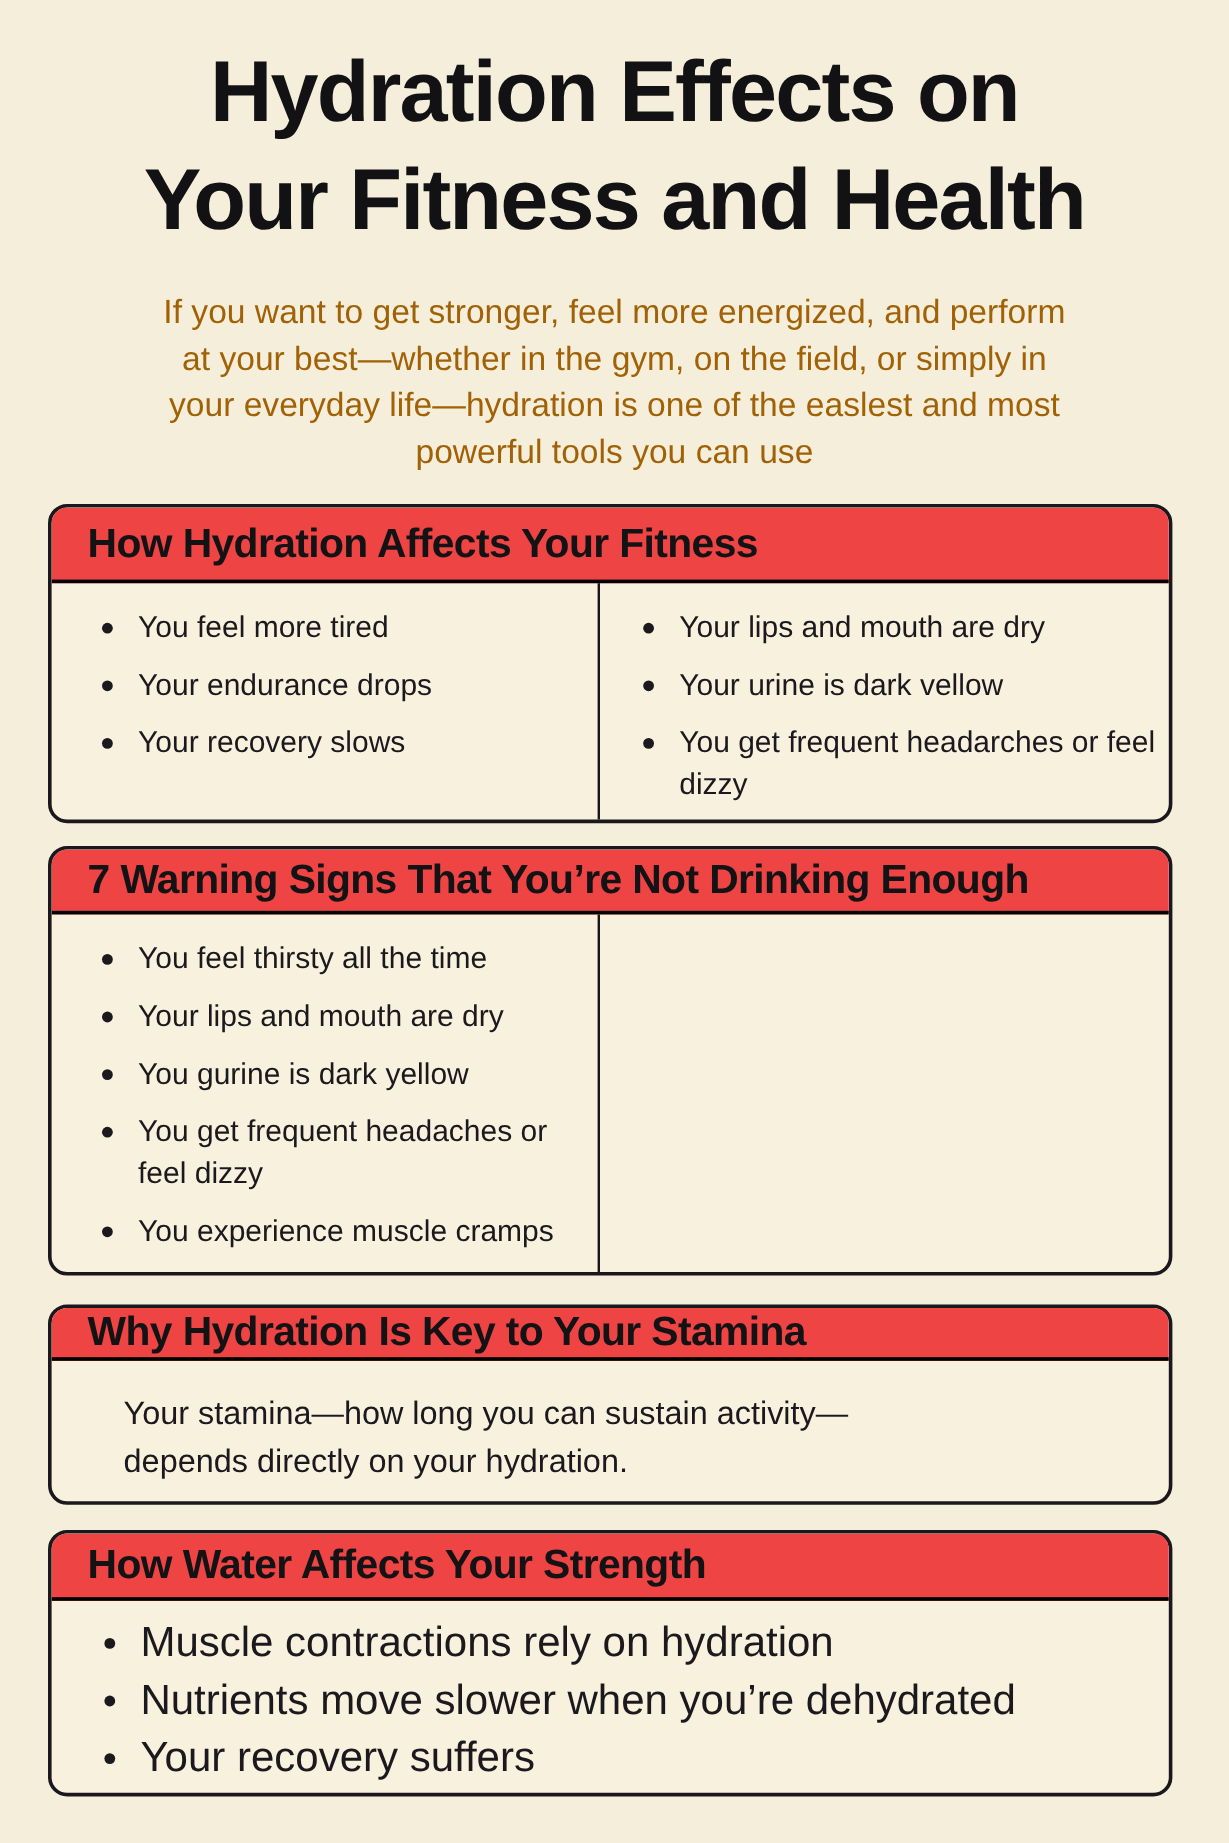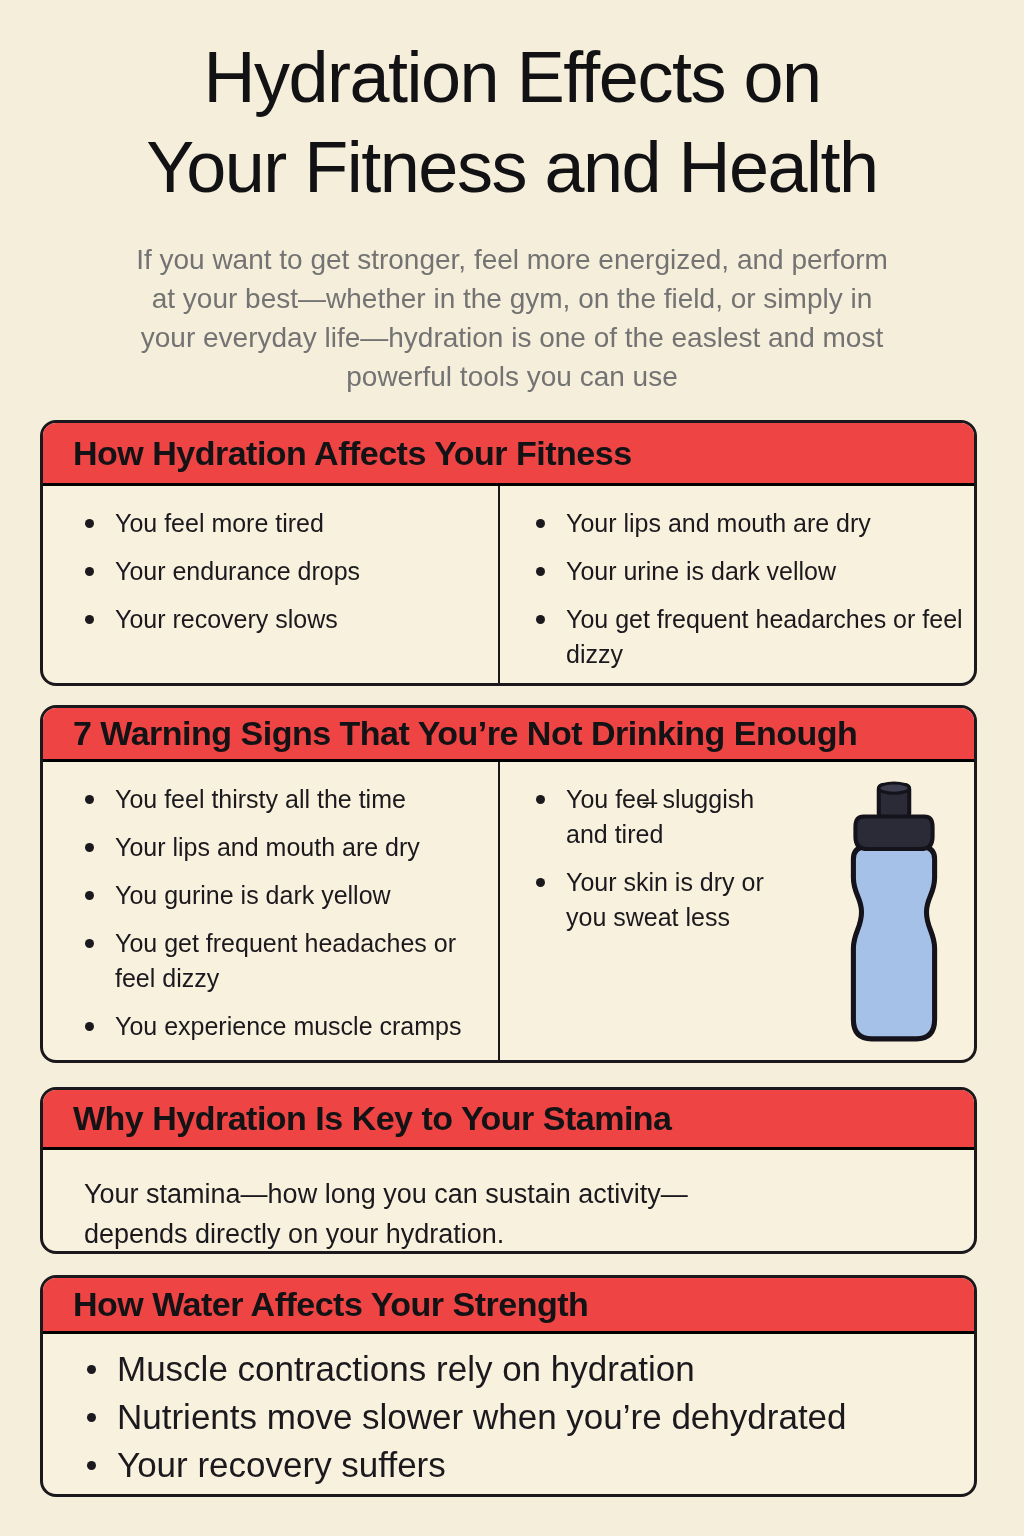--- a/index.html
+++ b/index.html
@@ -14,38 +14,38 @@
     overflow: hidden;
   }
 
   
   .title {
     position: absolute;
     top: 32px;
     left: 0;
     width: 100%;
     text-align: center;
-    font-weight: normal;
+    font-weight: bold;
     font-size: 72px;
     line-height: 90px;
     letter-spacing: -1.5px;
     color: #121114;
   }
   .title .tline { display: block; white-space: nowrap; }
 
   
   .intro {
     position: absolute;
     top: 240px;
     left: 0;
     width: 100%;
     text-align: center;
     font-size: 28px;
     line-height: 39px;
-    color: #737373;
+    color: #a16207;
   }
   .intro .iline { display: block; white-space: nowrap; }
 
   
   .box {
     position: absolute;
     left: 40px;
     width: 937px;
     background: #f8f1de;
     border: 3px solid #1a181c;
@@ -104,22 +104,22 @@
   .box2 .rlist { width: 260px; }
   .bottle-wrap {
     position: absolute;
     top: 16px;
     right: 16px;
     width: 128px;
     height: 268px;
   }
 
   .box3 { top: 1087px; height: 167px; }
-  .box3 .box-header { height: 60px; }
-  .box3 .stamina-body { padding: 24px 30px 0 41px; font-size: 27px; line-height: 40px; color: #1b191d; }
+  .box3 .box-header { height: 44px; }
+  .box3 .stamina-body { padding: 24px 30px 0 60px; font-size: 27px; line-height: 40px; color: #1b191d; }
   .box3 .bline { display: block; white-space: nowrap; }
 
   .box4 { top: 1275px; height: 222px; }
   .box4 .box-header { height: 56px; }
   .box4 .single-list { list-style: none; padding: 18px 10px 0 32px; }
   .box4 .bullet { font-size: 35px; line-height: 34px; margin-bottom: 14px; }
 </style>
 </head>
 <body>
 
@@ -160,47 +160,20 @@
       <span>7 Warning Signs That You’re Not Drinking Enough</span>
     </div>
     <div class="box-body">
       <ul class="col col-left">
         <li class="bullet">You feel thirsty all the time</li>
         <li class="bullet">Your lips and mouth are dry</li>
         <li class="bullet">You gurine is dark yellow</li>
         <li class="bullet">You get frequent headaches or feel dizzy</li>
         <li class="bullet">You experience muscle cramps</li>
       </ul>
-      <div class="col col-right">
-        <ul class="col rlist">
-          <li class="bullet">You fee̶l sluggish and tired</li>
-          <li class="bullet">Your skin is dry or you sweat less</li>
-        </ul>
-        <div class="bottle-wrap">
-          <svg width="128" height="268" viewBox="0 0 122 264" xmlns="http://www.w3.org/2000/svg">
-
-            <path d="M33 68 L89 68 Q101 68 101 80 L101 98
-                     C101 114 93 118 93 132
-                     C93 148 101 152 101 168
-                     L101 238 Q101 257 83 257
-                     L39 257 Q21 257 21 238
-                     L21 168 C21 152 29 148 29 132
-                     C29 118 21 114 21 98
-                     L21 80 Q21 68 33 68 Z" fill="#a6c1e8" stroke="#14121a" stroke-width="5" stroke-linejoin="round"></path>
-
-            <rect x="46" y="7" width="30" height="32" rx="4" fill="#2b2b38" stroke="#14121a" stroke-width="4"></rect>
-            <ellipse cx="61" cy="10" rx="15" ry="5" fill="#3d3d50" stroke="#14121a" stroke-width="3"></ellipse>
-
-            <path d="M31 38 L91 38 Q99 38 99 48 L99 58
-                     Q99 70 87 70 L35 70
-                     Q23 70 23 58 L23 48
-                     Q23 38 31 38 Z" fill="#2b2b38" stroke="#14121a" stroke-width="4" stroke-linejoin="round"></path>
-          </svg>
-        </div>
-      </div>
     </div>
   </section>
 
   <section class="box box3">
     <div class="box-header">
       <span>Why Hydration Is Key to Your Stamina</span>
     </div>
     <div class="stamina-body">
       <span class="bline">Your stamina—how long you can sustain activity—</span>
       <span class="bline">depends directly on your hydration.</span>

